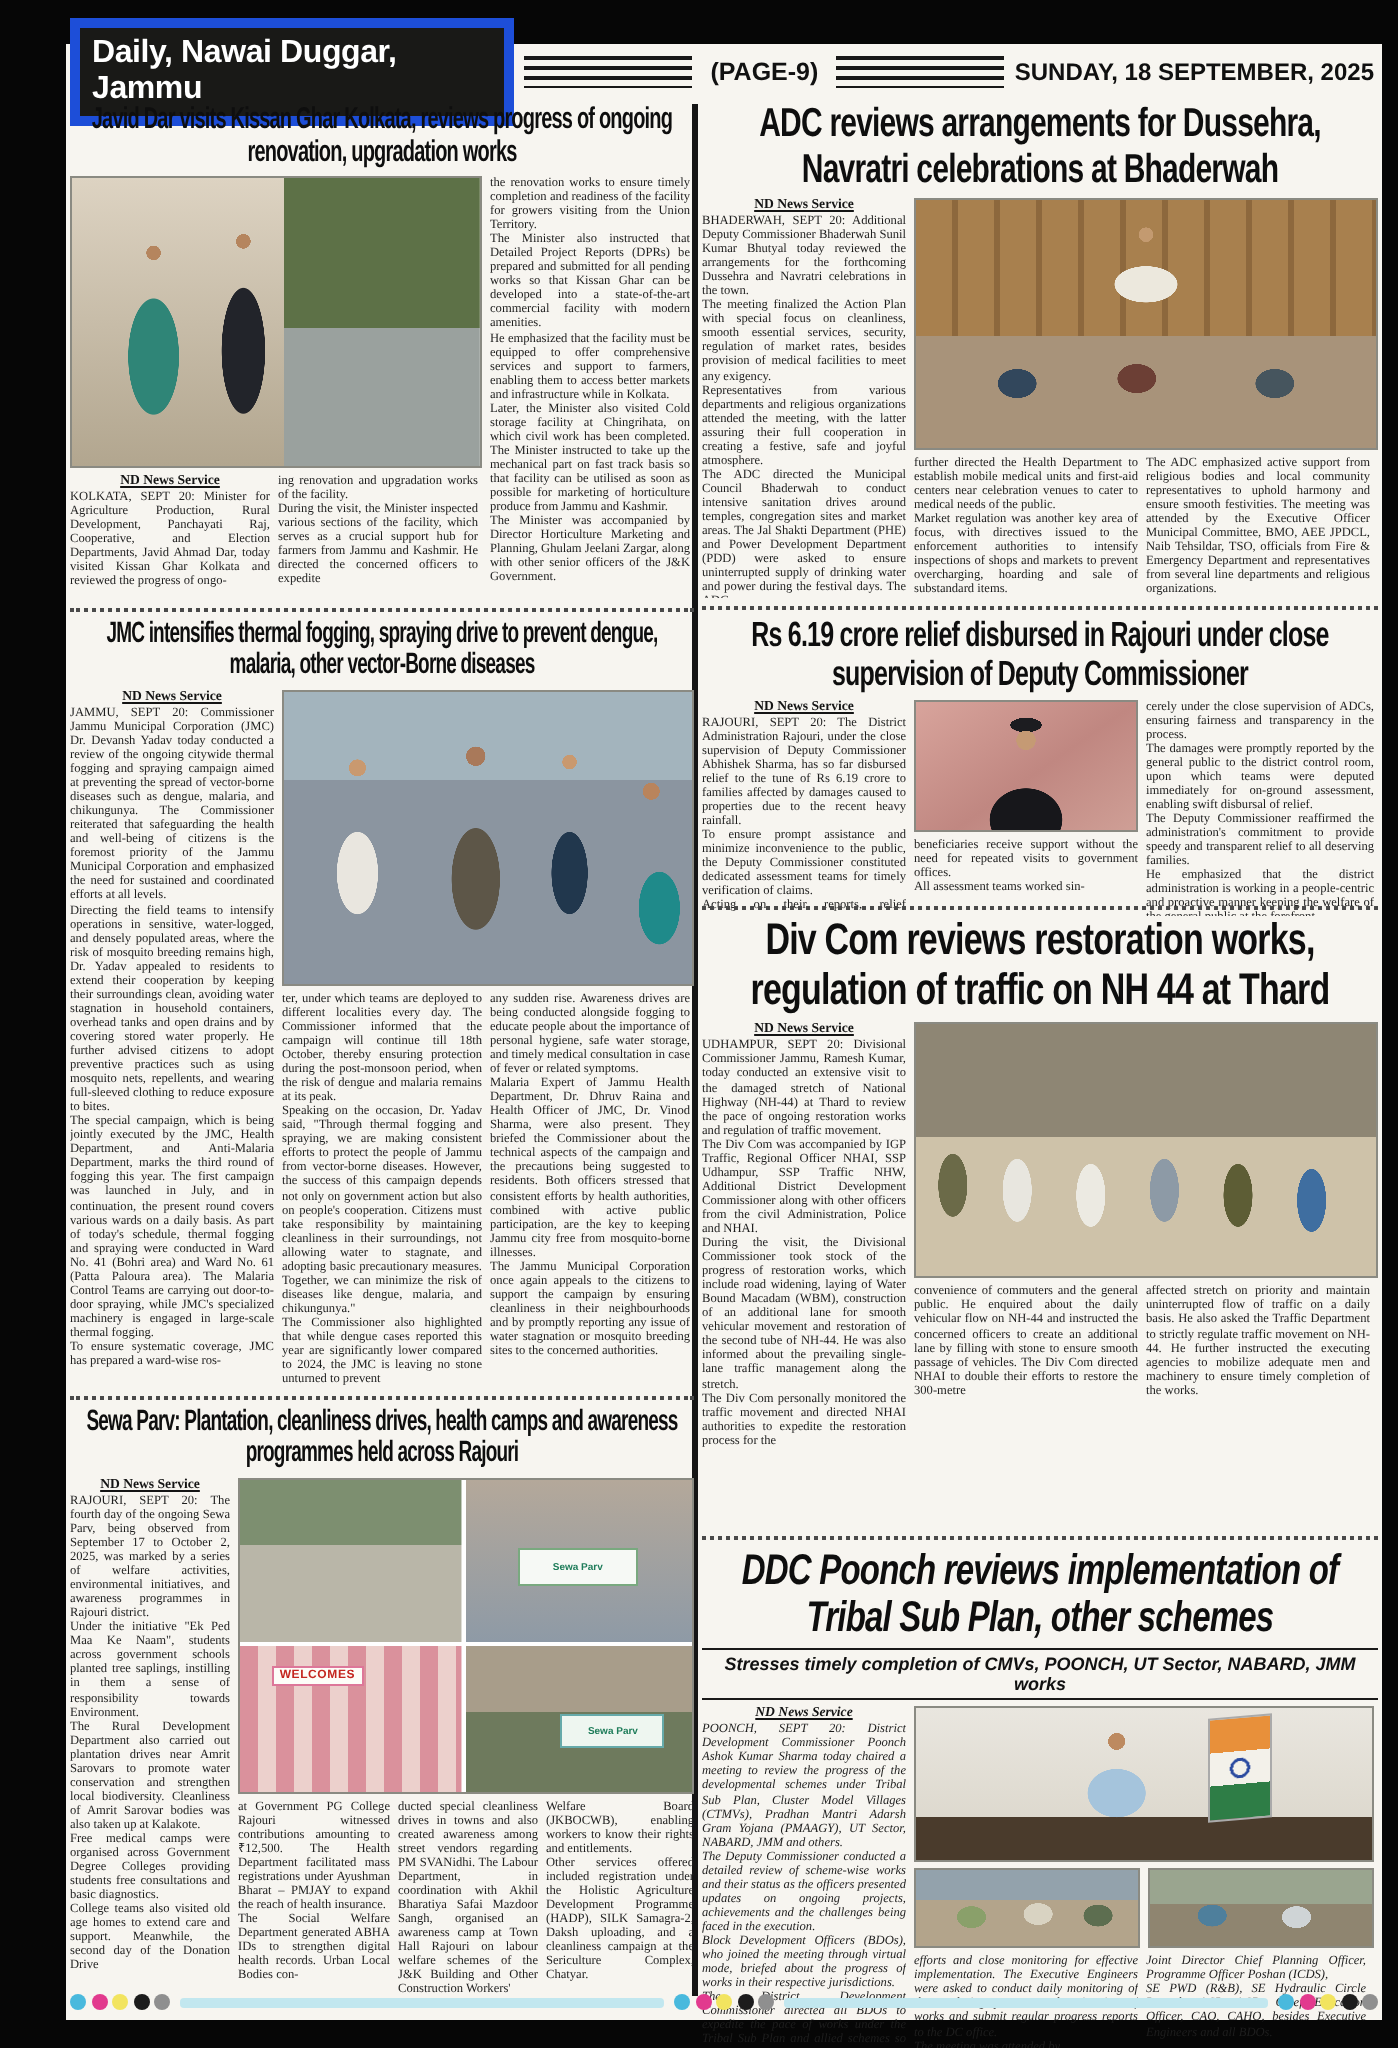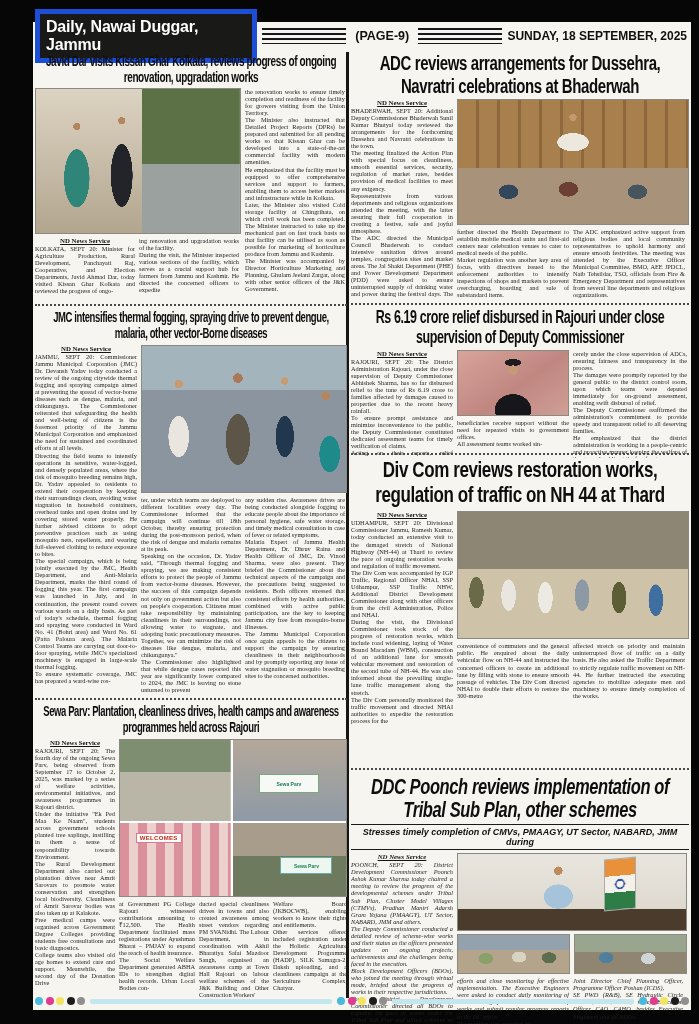--- a/index.html
+++ b/index.html
@@ -267,21 +267,21 @@
           <div class="row grow">
             <div class="tcol coltext" style="width:112px;">convenience of commuters and the general public. He enquired about the daily vehicular flow on NH-44 and instructed the concerned officers to create an additional lane by filling with stone to ensure smooth passage of vehicles. The Div Com directed NHAI to double their efforts to restore the 300-metre</div>
             <div class="tcol coltext" style="width:112px;">affected stretch on priority and maintain uninterrupted flow of traffic on a daily basis. He also asked the Traffic Department to strictly regulate traffic movement on NH-44. He further instructed the executing agencies to mobilize adequate men and machinery to ensure timely completion of the works.</div>
           </div>
         </div>
       </div>
     </section>
 
     <section class="art artR rule" style="top:746px;height:250px;font-style:italic;">
       <h2 class="hl" style="font-size:16.5px;transform:scaleY(1.3);margin-bottom:14px;width:334px;">DDC Poonch reviews implementation of Tribal Sub Plan, other schemes</h2>
-      <div class="subhead">Stresses timely completion of CMVs, PMAAGY, UT Sector, NABARD, JMM during</div>
+      <div class="subhead">Stresses timely completion of CMVs, POONCH, UT Sector, NABARD, JMM works</div>
       <div class="row">
         <div class="tcol" style="width:102px;height:172px;">
           <div class="byline">ND News Service</div>
           <div class="coltext" style="height:162px;">POONCH, SEPT 20: District Development Commissioner Poonch Ashok Kumar Sharma today chaired a meeting to review the progress of the developmental schemes under Tribal Sub Plan, Cluster Model Villages (CTMVs), Pradhan Mantri Adarsh Gram Yojana (PMAAGY), UT Sector, NABARD, JMM and others.
 The Deputy Commissioner conducted a detailed review of scheme-wise works and their status as the officers presented updates on ongoing projects, achievements and the challenges being faced in the execution.
 Block Development Officers (BDOs), who joined the meeting through virtual mode, briefed about the progress of works in their respective jurisdictions.
 The District Development Commissioner directed all BDOs to expedite the pace of works under the Tribal Sub Plan and allied schemes so that tangible benefits reach the people at the grassroots level and funds do not lapse.
 He emphasized coordinated</div>
         </div>
         <div class="stack" style="width:230px;">

